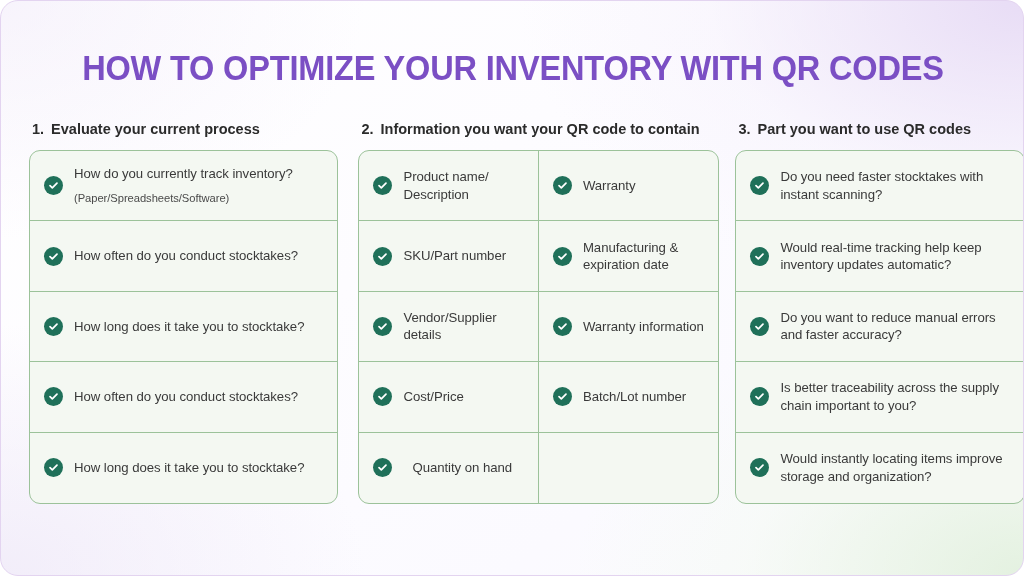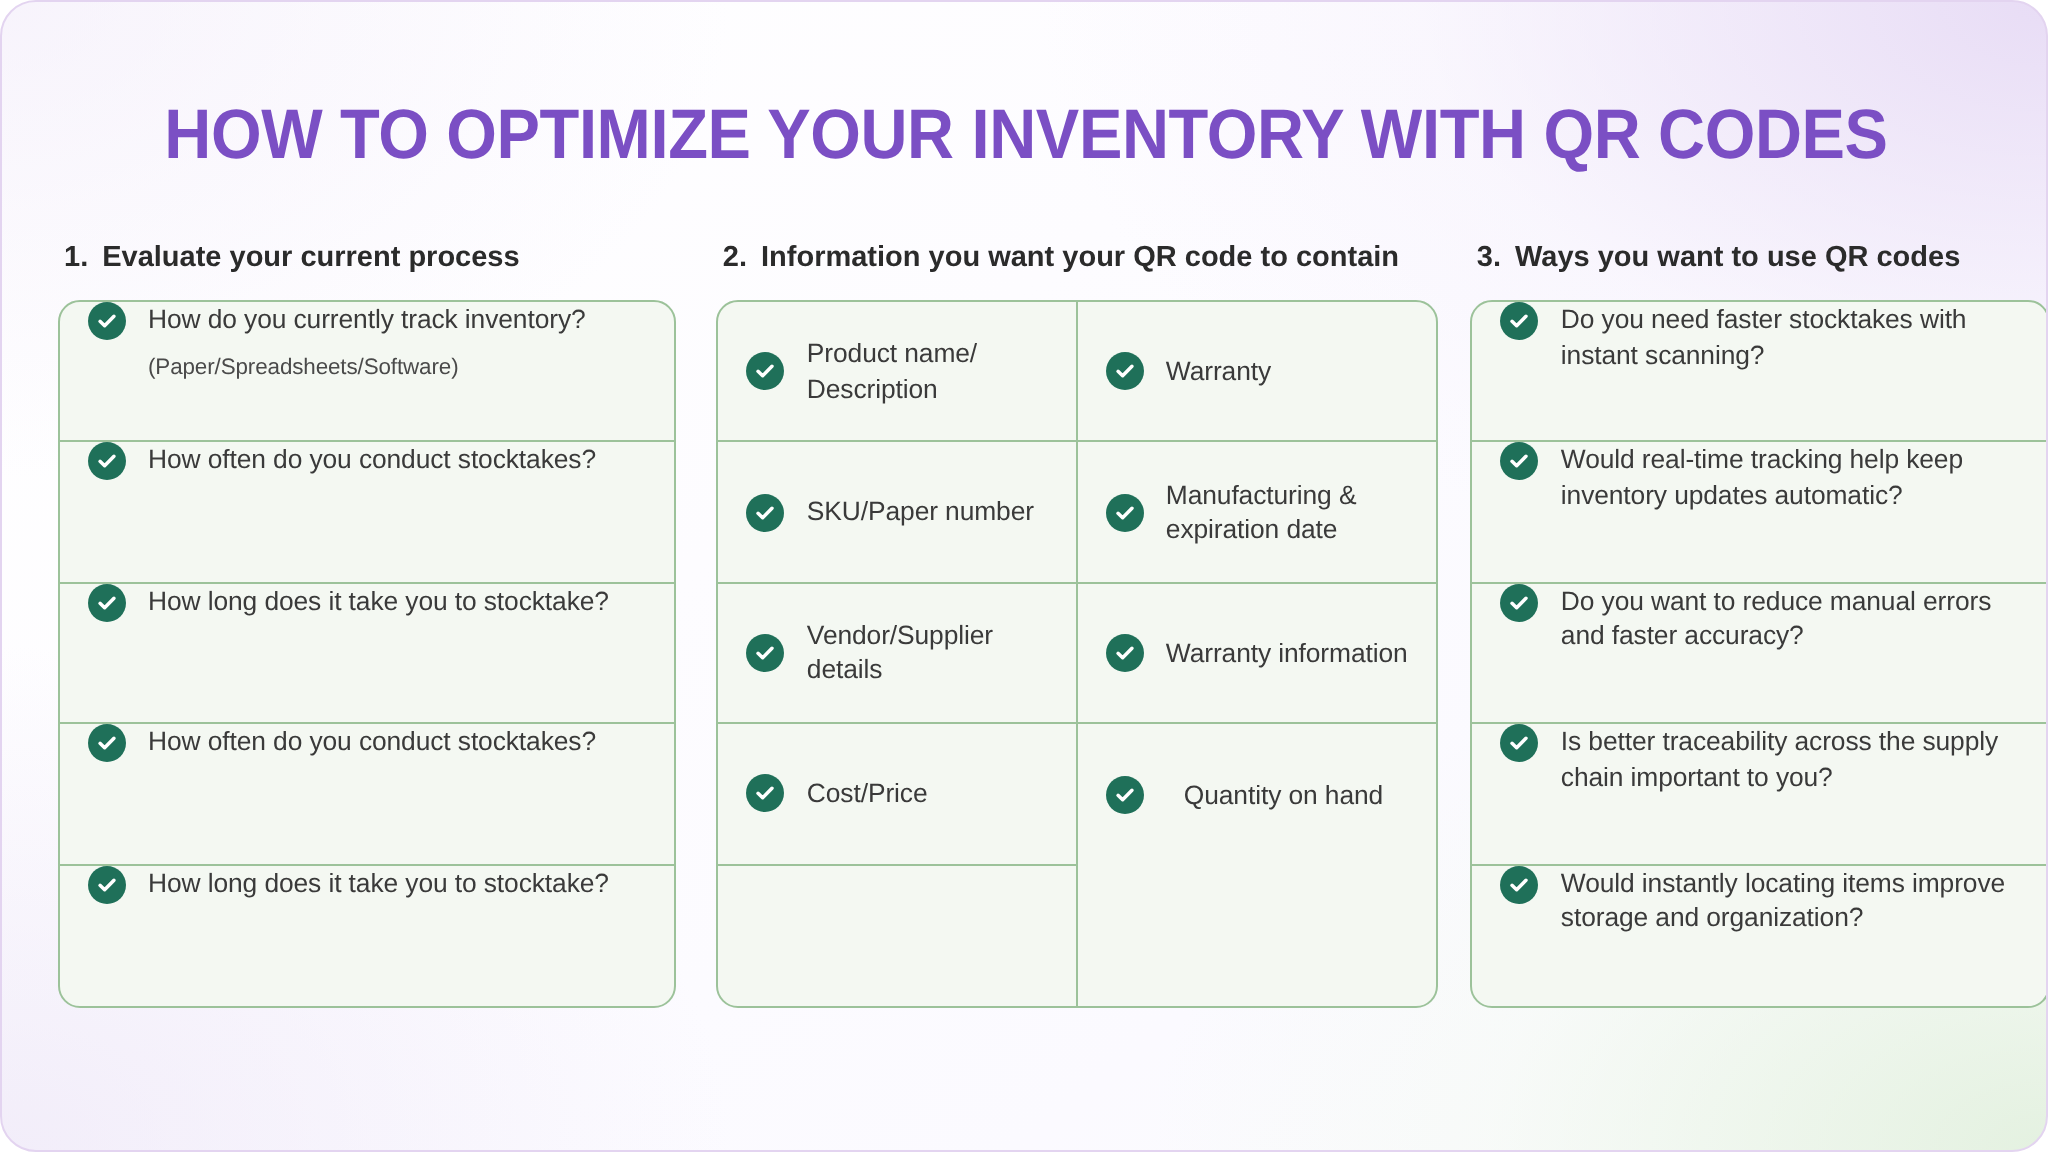--- a/index.html
+++ b/index.html
@@ -85,21 +85,21 @@
     border-radius: 11px;
     background: #F4F8F2;
     overflow: hidden;
   }
 
   
   .rows { display: flex; flex-direction: column; }
 
   .row {
     display: flex;
-    align-items: flex-start;
+    align-items: center;
     gap: 11px;
     padding: 0 13px 0 14px;
     border-bottom: 1px solid #9CC29A;
     min-height: 70px;
   }
   .row:last-child { border-bottom: none; }
 
   .col-1 .row { height: 70.4px; }
   .col-3 .row { height: 70.4px; }
 
@@ -243,21 +243,21 @@
             </span>
             <span class="txt">Warranty</span>
           </div>
 
           <div class="cell">
             <span class="check">
               <svg width="11" height="11" viewBox="0 0 12 12">
                   <path d="M2.2 6.2 L4.7 8.6 L9.8 3.4" fill="none" stroke="#ffffff" stroke-width="1.9" stroke-linecap="round" stroke-linejoin="round"></path>
                 </svg>
             </span>
-            <span class="txt">SKU/Paper number</span>
+            <span class="txt">SKU/Part number</span>
           </div>
 
           <div class="cell">
             <span class="check">
               <svg width="11" height="11" viewBox="0 0 12 12">
                   <path d="M2.2 6.2 L4.7 8.6 L9.8 3.4" fill="none" stroke="#ffffff" stroke-width="1.9" stroke-linecap="round" stroke-linejoin="round"></path>
                 </svg>
             </span>
             <span class="txt">Manufacturing &amp; expiration date</span>
           </div>
@@ -282,40 +282,48 @@
 
           <div class="cell">
             <span class="check">
               <svg width="11" height="11" viewBox="0 0 12 12">
                   <path d="M2.2 6.2 L4.7 8.6 L9.8 3.4" fill="none" stroke="#ffffff" stroke-width="1.9" stroke-linecap="round" stroke-linejoin="round"></path>
                 </svg>
             </span>
             <span class="txt">Cost/Price</span>
           </div>
 
+          <div class="cell">
+            <span class="check">
+              <svg width="11" height="11" viewBox="0 0 12 12">
+                  <path d="M2.2 6.2 L4.7 8.6 L9.8 3.4" fill="none" stroke="#ffffff" stroke-width="1.9" stroke-linecap="round" stroke-linejoin="round"></path>
+                </svg>
+            </span>
+            <span class="txt">Batch/Lot number</span>
+          </div>
 
           <div class="cell">
             <span class="check">
               <svg width="11" height="11" viewBox="0 0 12 12">
                   <path d="M2.2 6.2 L4.7 8.6 L9.8 3.4" fill="none" stroke="#ffffff" stroke-width="1.9" stroke-linecap="round" stroke-linejoin="round"></path>
                 </svg>
             </span>
             <span class="txt">Quantity on hand</span>
           </div>
 
           <div class="cell empty"></div>
 
         </div>
       </div>
     </div>
 
     <div class="col col-3">
       <div class="col-head">
         <span class="num">3.</span>
-        <span>Ways you want to use QR codes</span>
+        <span>Part you want to use QR codes</span>
       </div>
       <div class="card">
         <div class="rows">
 
           <div class="row">
             <span class="check">
               <svg width="11" height="11" viewBox="0 0 12 12">
                   <path d="M2.2 6.2 L4.7 8.6 L9.8 3.4" fill="none" stroke="#ffffff" stroke-width="1.9" stroke-linecap="round" stroke-linejoin="round"></path>
                 </svg>
             </span>

